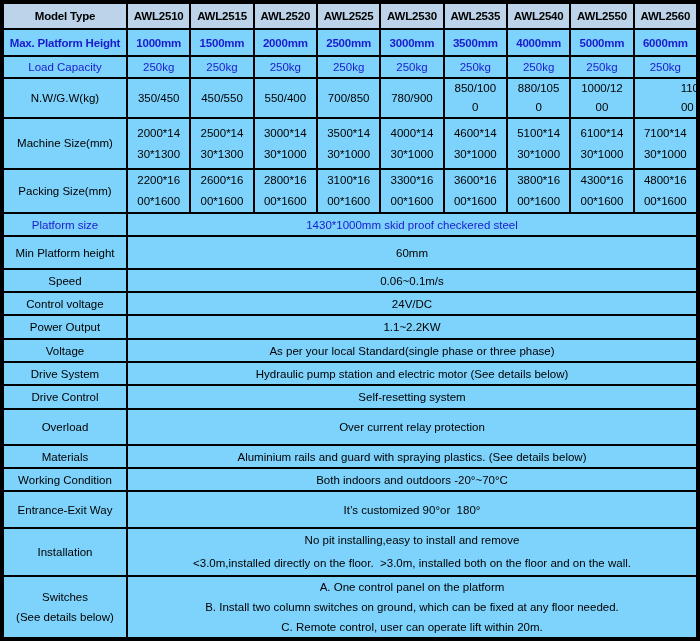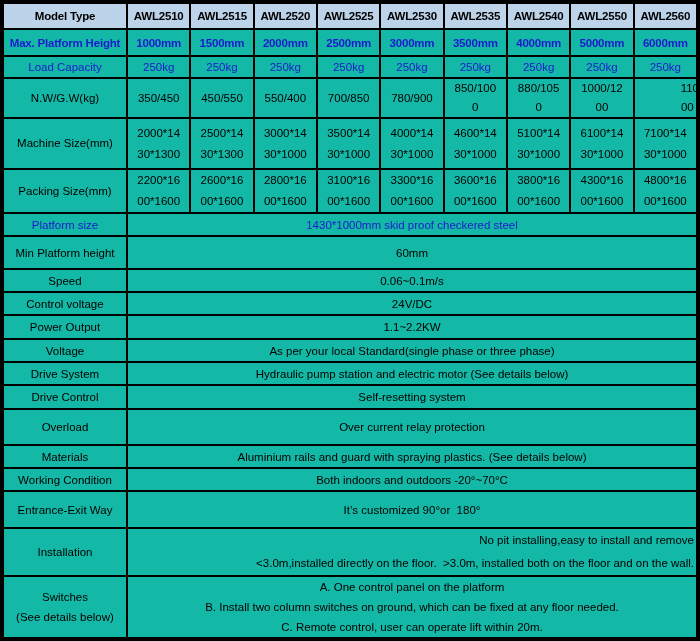--- a/index.html
+++ b/index.html
@@ -8,21 +8,21 @@
     background: #ffffff;
     font-family: "Liberation Sans", "DejaVu Sans", sans-serif;
   }
   .sheet {
     position: relative;
     width: 700px;
     height: 641px;
     box-sizing: border-box;
     border: 2px solid #000000;
     overflow: hidden;
-    background: #14b8a6;
+    background: #7dd3fc;
   }
   table.spec {
     width: 100%;
     border-collapse: collapse;
     table-layout: fixed;
   }
   table.spec col.label-col { width: 124px; }
   table.spec td, table.spec th {
     border: 2px solid #000000;
     text-align: center;
@@ -213,21 +213,21 @@
         <tr style="height: 23px;">
           <td>Working Condition</td>
           <td colspan="9">Both indoors and outdoors -20°~70°C</td>
         </tr>
         <tr style="height: 37px;">
           <td>Entrance-Exit Way</td>
           <td colspan="9">It’s customized 90°or  180°</td>
         </tr>
         <tr style="height: 47px;">
           <td style="line-height: 23px;">Installation</td>
-          <td colspan="9" style="line-height: 23px; text-align: right;">No pit installing,easy to install and remove
+          <td colspan="9" style="line-height: 23px;">No pit installing,easy to install and remove
 &lt;3.0m,installed directly on the floor.  &gt;3.0m, installed both on the floor and on the wall.</td>
         </tr>
         <tr style="height: 61px;">
           <td style="line-height: 20px;">Switches
 (See details below)</td>
           <td colspan="9" style="line-height: 20px;">A. One control panel on the platform
 B. Install two column switches on ground, which can be fixed at any floor needed.
 C. Remote control, user can operate lift within 20m.</td>
         </tr>
       </tbody>

